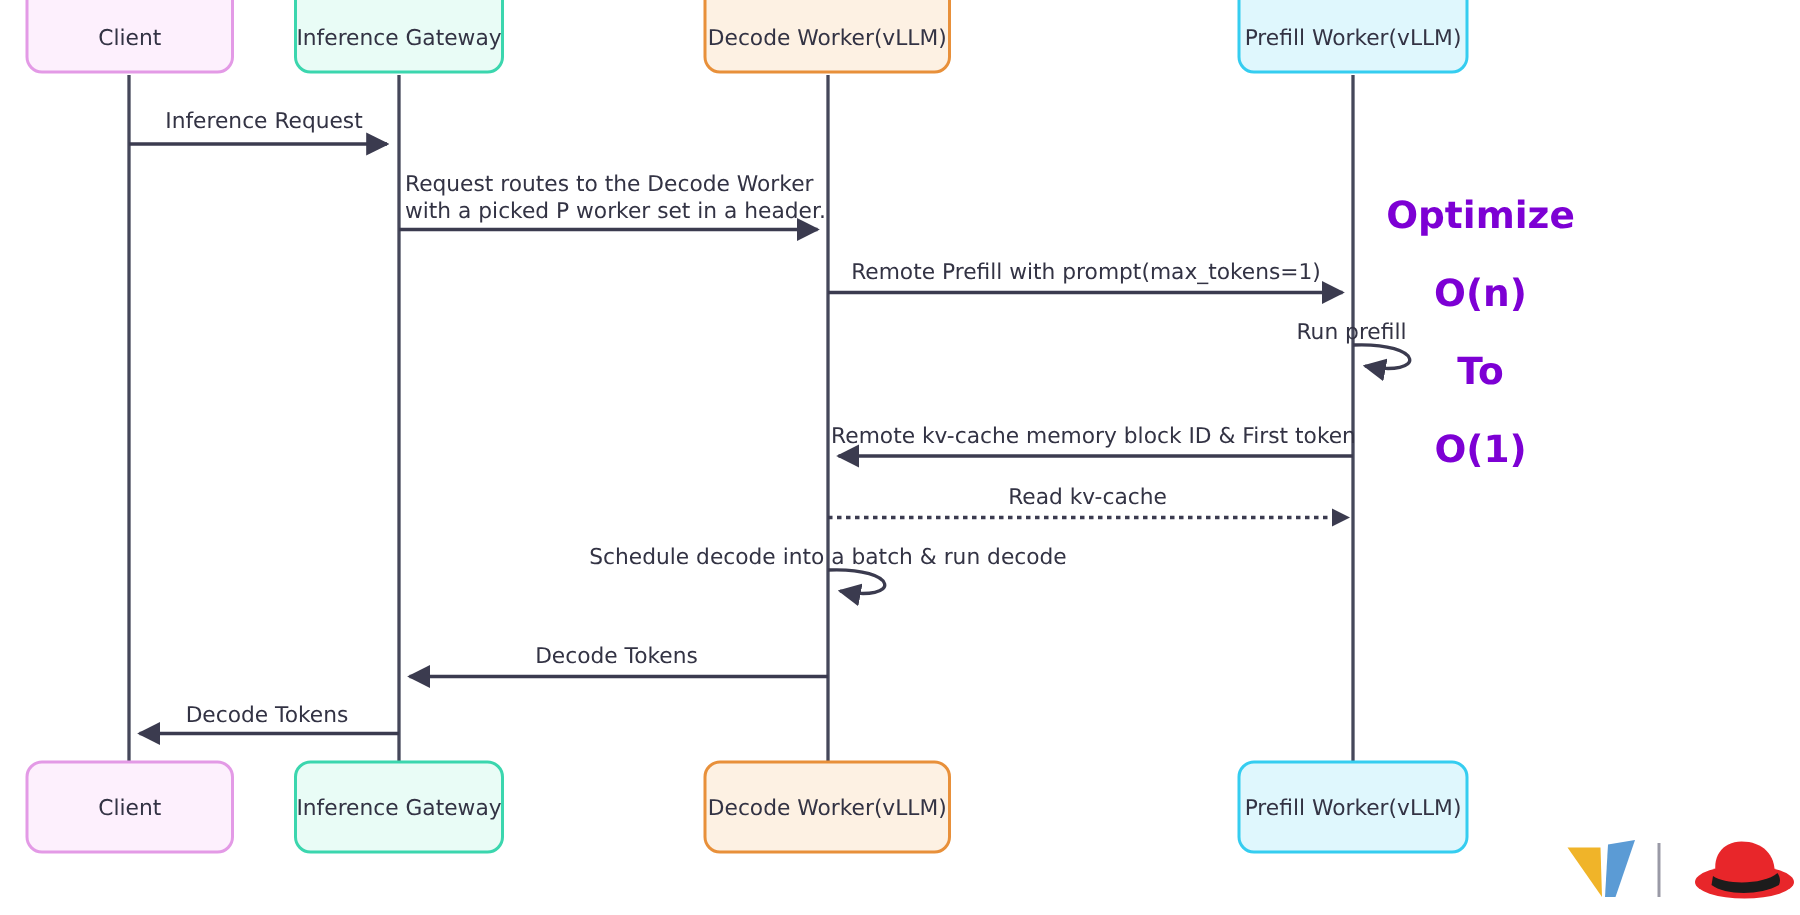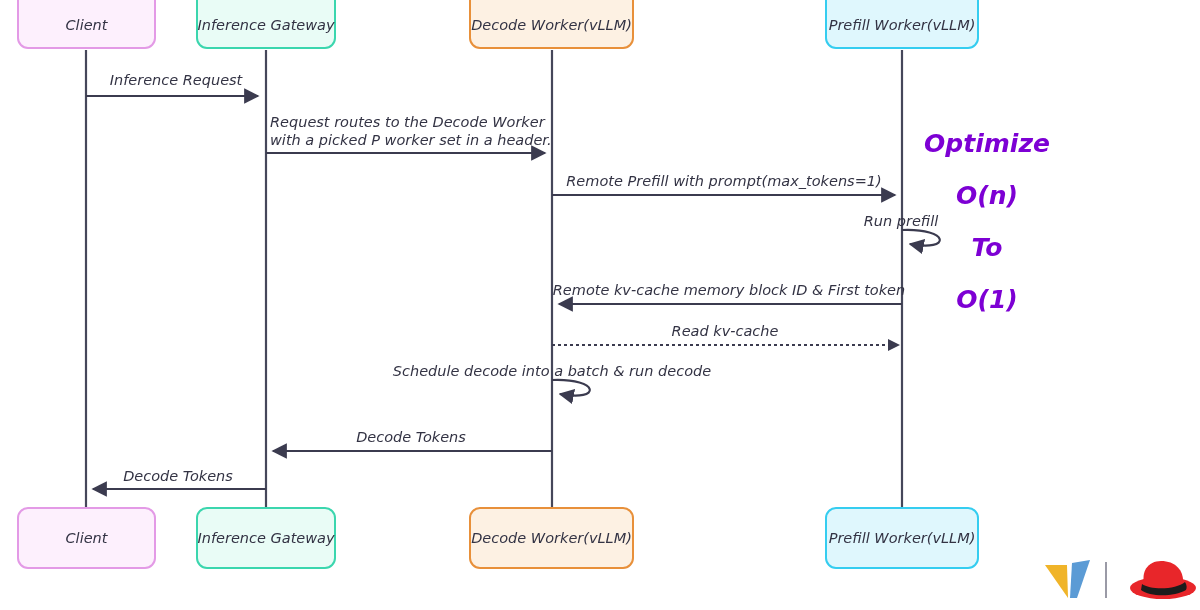--- a/index.html
+++ b/index.html
@@ -12,21 +12,20 @@
     height: 610px;
     position: relative;
     overflow: hidden;
     font-family: "DejaVu Sans", sans-serif;
   }
   #diagram-root {
     position: absolute;
     inset: 0;
     width: 1200px;
     height: 610px;
-    font-style: italic;
   }
   svg.seq {
     position: absolute;
     left: 0;
     top: 0;
     width: 1200px;
     height: 610px;
   }
   .actor-label {
     font-family: "DejaVu Sans", sans-serif;

